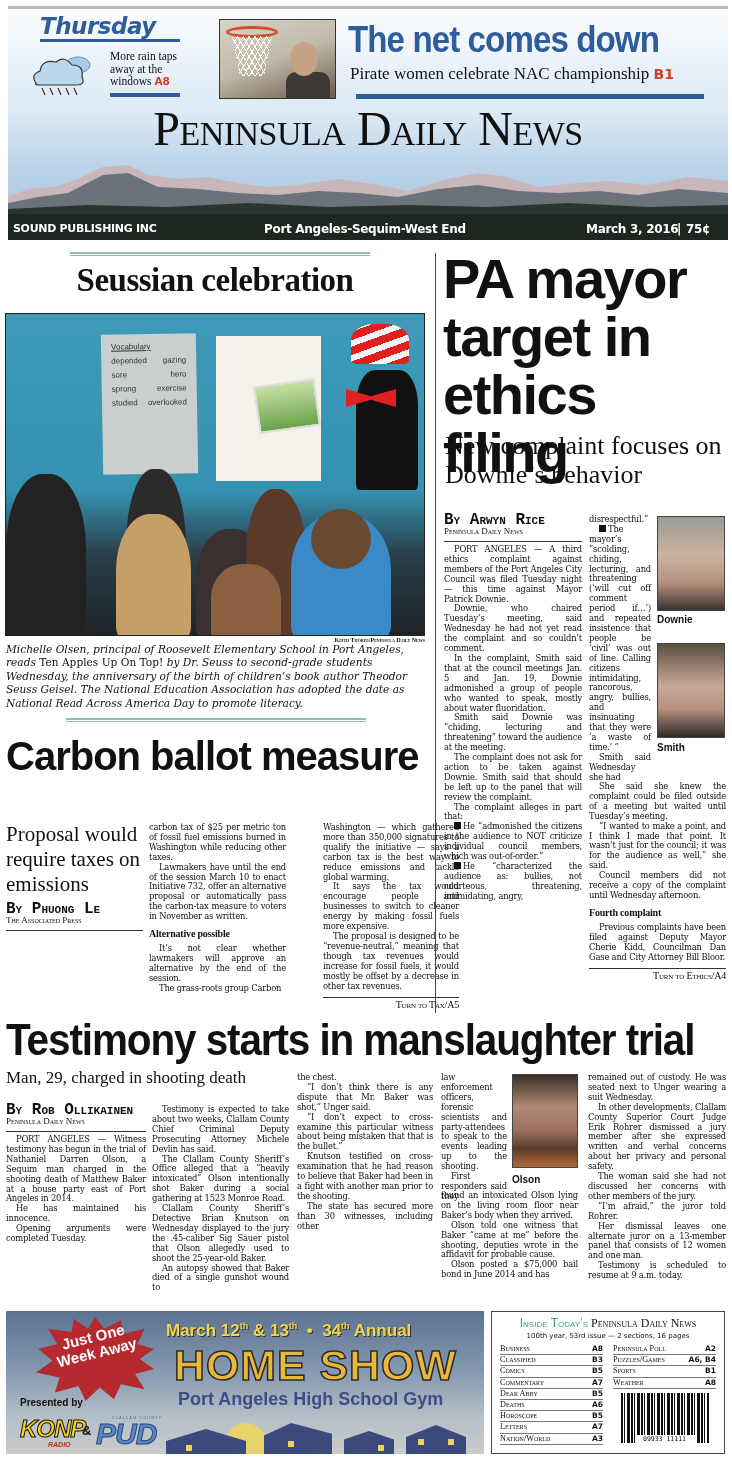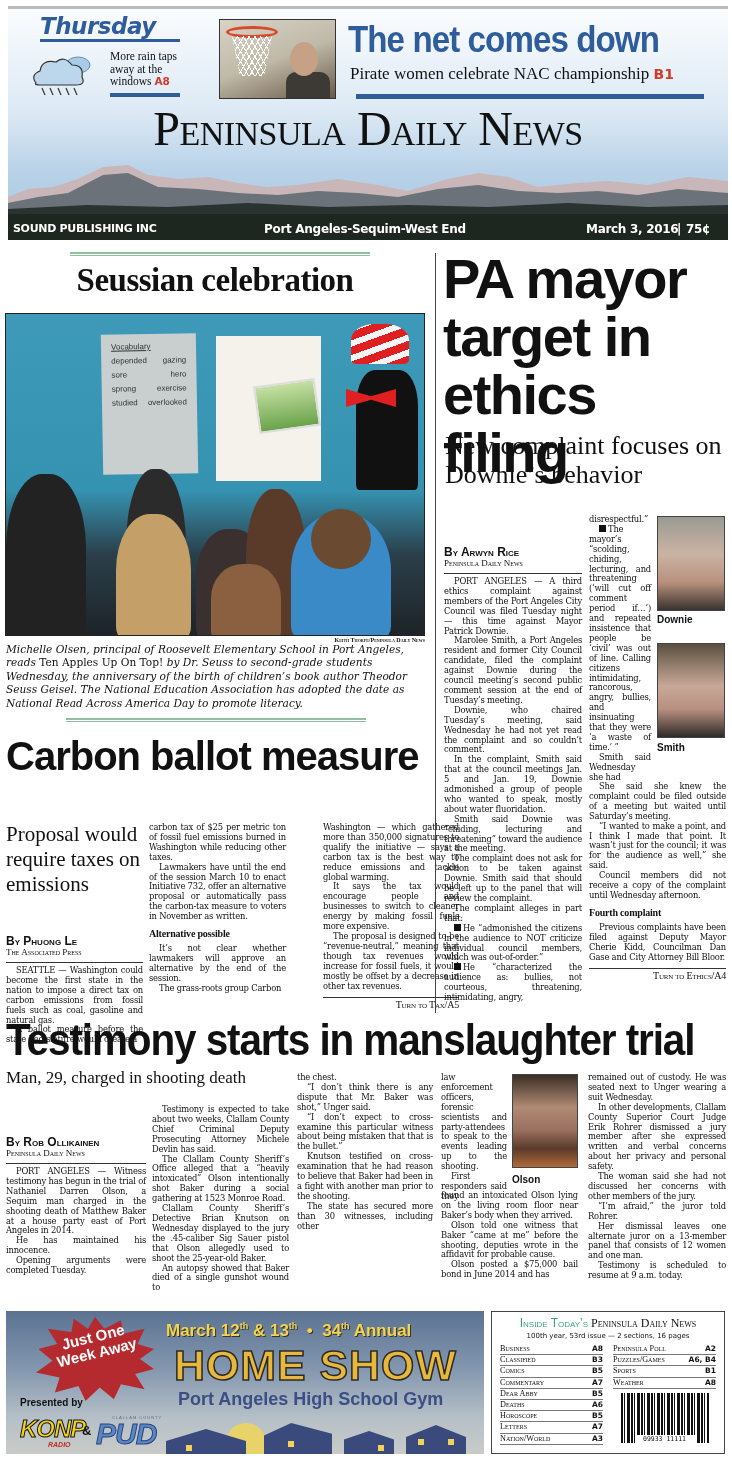--- a/index.html
+++ b/index.html
@@ -54,21 +54,21 @@
   .kid { position: absolute; border-radius: 45% 45% 10% 10%; }
   .photo-credit { left: 5px; top: 637px; width: 420px; text-align: right; font-size: 6px; font-variant: small-caps; font-family: "Liberation Serif", serif; font-weight: bold; }
   .cutline { left: 6px; top: 643px; width: 420px; font-family: "DejaVu Serif", serif; font-style: italic; font-size: 10.6px; line-height: 13.4px; }
   .cutline .title { font-style: normal; }
 
   h1.carbon { left: 6px; top: 736px; width: 426px; font-family: "Liberation Sans", sans-serif; font-weight: bold;
     font-size: 40px; line-height: 40px; letter-spacing: -1px; }
   .deck-serif { font-family: "Liberation Serif", serif; font-weight: normal; }
   .carbon-deck { left: 6px; top: 822px; width: 140px; font-size: 21px; line-height: 25px; }
 
-  .byline { font-family: Liberation Sans, sans-serif; font-weight: bold; font-variant: small-caps; font-size: 12px; line-height: 11px; margin-top: 32px; }
+  .byline { font-family: Liberation Mono, monospace; font-weight: bold; font-variant: small-caps; font-size: 16px; line-height: 11px; }
   .byline-org { font-family: "Liberation Serif", serif; font-variant: small-caps; font-size: 9px; line-height: 11px; padding-bottom: 4px; border-bottom: 1px solid #333; margin-bottom: 3px; }
   .body { font-family: "DejaVu Serif", serif; font-size: 8.4px; line-height: 9.9px; text-align: justify; letter-spacing: -0.2px; }
   .body p { text-indent: 10px; }
   .body p.noind { text-indent: 0; }
   .subhead { font-family: Liberation Serif, serif; font-weight: bold; font-size: 10px; margin: 7px 0 5px; }
   .jump { font-family: "Liberation Serif", serif; font-variant: small-caps; font-size: 10px; text-align: right; border-top: 1px solid #333; padding-top: 2px; }
   .bullet { display: inline-block; width: 7px; height: 7px; background: #111; margin-right: 2px; vertical-align: 0; }
 
   
   .vrule { left: 435px; top: 253px; width: 1px; height: 760px; background: #444; }
@@ -218,24 +218,20 @@
 </div>
 
 <div class="abs green-rule" style="left:66px; top:718px; width:300px;"></div>
 <h1 class="abs carbon">
   <span>Carbon ballot measure</span><br>
 </h1>
 <div class="abs carbon-deck deck-serif">Proposal would require taxes on emissions</div>
 <div class="abs" style="left:6px; top:904px; width:137px;">
   <div class="byline">By Phuong Le</div>
   <div class="byline-org">The Associated Press</div>
-  <div class="body">
-    <p>SEATTLE — Washington could become the first state in the nation to impose a direct tax on carbon emissions from fossil fuels such as coal, gasoline and natural gas.</p>
-    <p>A ballot measure before the state Legislature would create a</p>
-  </div>
 </div>
 <div class="abs body" style="left:149px; top:823px; width:137px;">
   <p class="noind">carbon tax of $25 per metric ton of fossil fuel emissions burned in Washington while reducing other taxes.</p>
   <p>Lawmakers have until the end of the session March 10 to enact Initiative 732, offer an alternative proposal or automatically pass the carbon-tax measure to voters in November as written.</p>
   <div class="subhead">Alternative possible</div>
   <p>It’s not clear whether lawmakers will approve an alternative by the end of the session.</p>
   <p>The grass-roots group Carbon</p>
 </div>
 <div class="abs body" style="left:292px; top:823px; width:136px;margin-left:31px;">
   <p class="noind">Washington — which gathered more than 350,000 signatures to qualify the initiative — says a carbon tax is the best way to reduce emissions and tackle global warming.</p>
@@ -245,41 +241,40 @@
 </div>
 
 <div class="abs vrule"></div>
 <h1 class="abs mayor">PA mayor target in ethics filing</h1>
 <div class="abs mayor-deck deck-serif">New complaint focuses on Downie’s behavior</div>
 <div class="abs" style="left:444px; top:515px; width:138px;">
   <div class="byline">By Arwyn Rice</div>
   <div class="byline-org">Peninsula Daily News</div>
   <div class="body">
     <p>PORT ANGELES — A third ethics complaint against members of the Port Angeles City Council was filed Tuesday night — this time against Mayor Patrick Downie.</p>
-    <p>Marolee Smith, a Port Angeles resident and former City Council candidate, filed the complaint against Downie during the council meeting’s second public comment session at the end of Tuesday’s meeting.</p>
     <p>Downie, who chaired Tuesday’s meeting, said Wednesday he had not yet read the complaint and so couldn’t comment.</p>
     <p>In the complaint, Smith said that at the council meetings Jan. 5 and Jan. 19, Downie admonished a group of people who wanted to speak, mostly about water fluoridation.</p>
     <p>Smith said Downie was “chiding, lecturing and threatening” toward the audience at the meeting.</p>
     <p>The complaint does not ask for action to be taken against Downie. Smith said that should be left up to the panel that will review the complaint.</p>
     <p>The complaint alleges in part that:</p>
     <p><span class="bullet"></span><span>He “admonished the citizens in the audience to NOT criticize individual council members, which was out-of-order.”</span></p>
     <p><span class="bullet"></span><span>He “characterized the audience as: bullies, not courteous, threatening, intimidating, angry,</span></p>
   </div>
 </div>
 <div class="abs body" style="left:589px; top:515px; width:62px;">
   <p class="noind">disrespectful.”</p>
   <p><span class="bullet"></span><span>The mayor’s “scolding, chiding, lecturing, and threatening (‘will cut off comment period if…’) and repeated insistence that people be ‘civil’ was out of line. Calling citizens intimidating, rancorous, angry, bullies, and insinuating that they were ‘a waste of time.’ ”</span></p>
   <p>Smith said Wednesday she had</p>
 </div>
 <div class="abs headshot" style="left:657px; top:516px; width:68px; height:95px; background:linear-gradient(180deg,#9a9a92 0%,#cbb3a3 40%,#b8917d 70%,#3a3330 100%);"></div>
 <div class="abs head-label" style="left:657px; top:614px;">Downie</div>
 <div class="abs headshot" style="left:657px; top:643px; width:68px; height:95px; background:linear-gradient(180deg,#5a5040 0%,#c8a898 45%,#b89080 70%,#2e2a28 100%);"></div>
 <div class="abs head-label" style="left:657px; top:742px;">Smith</div>
 <div class="abs body" style="left:589px; top:782px; width:137px;">
-  <p>She said she knew the complaint could be filed outside of a meeting but waited until Saturday’s meeting.</p>
+  <p>She said she knew the complaint could be filed outside of a meeting but waited until Tuesday’s meeting.</p>
   <p>“I wanted to make a point, and I think I made that point. It wasn’t just for the council; it was for the audience as well,” she said.</p>
   <p>Council members did not receive a copy of the complaint until Wednesday afternoon.</p>
   <div class="subhead">Fourth complaint</div>
   <p>Previous complaints have been filed against Deputy Mayor Cherie Kidd, Councilman Dan Gase and City Attorney Bill Bloor.</p>
   <div class="jump" style="margin-top:6px;">Turn to Ethics/A4</div>
 </div>
 
 <h1 class="abs testimony">Testimony starts in manslaughter trial</h1>
 <div class="abs testimony-deck deck-serif">Man, 29, charged in shooting death</div>
 <div class="abs" style="left:6px; top:1105px; width:140px;">

